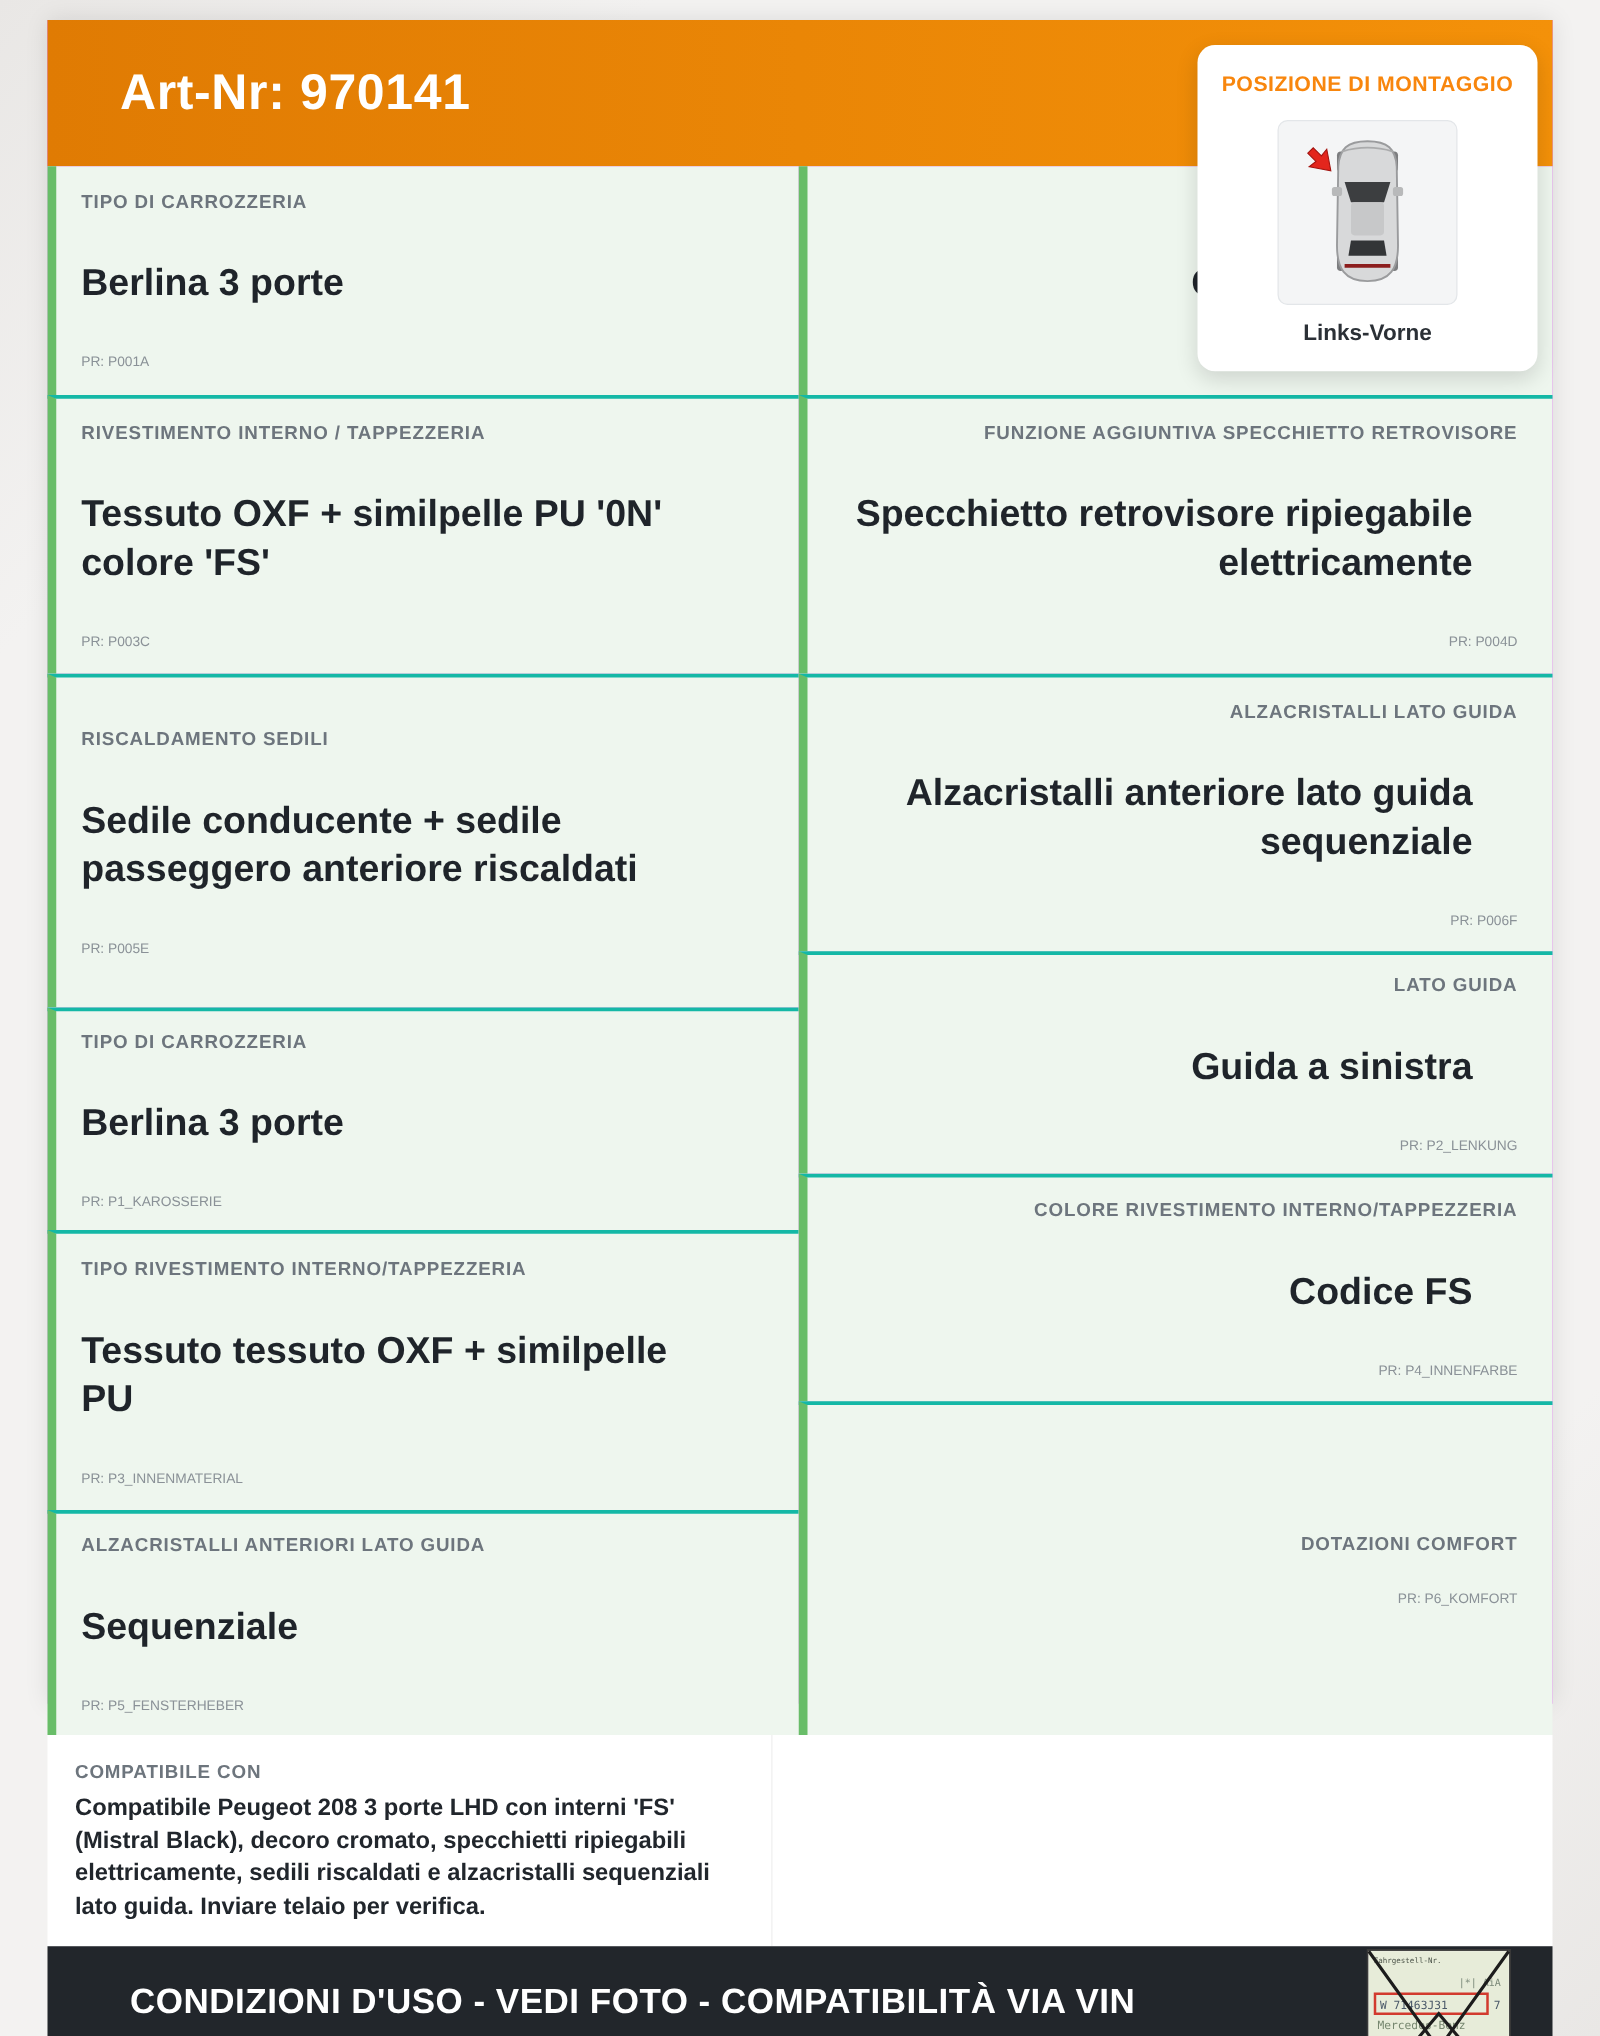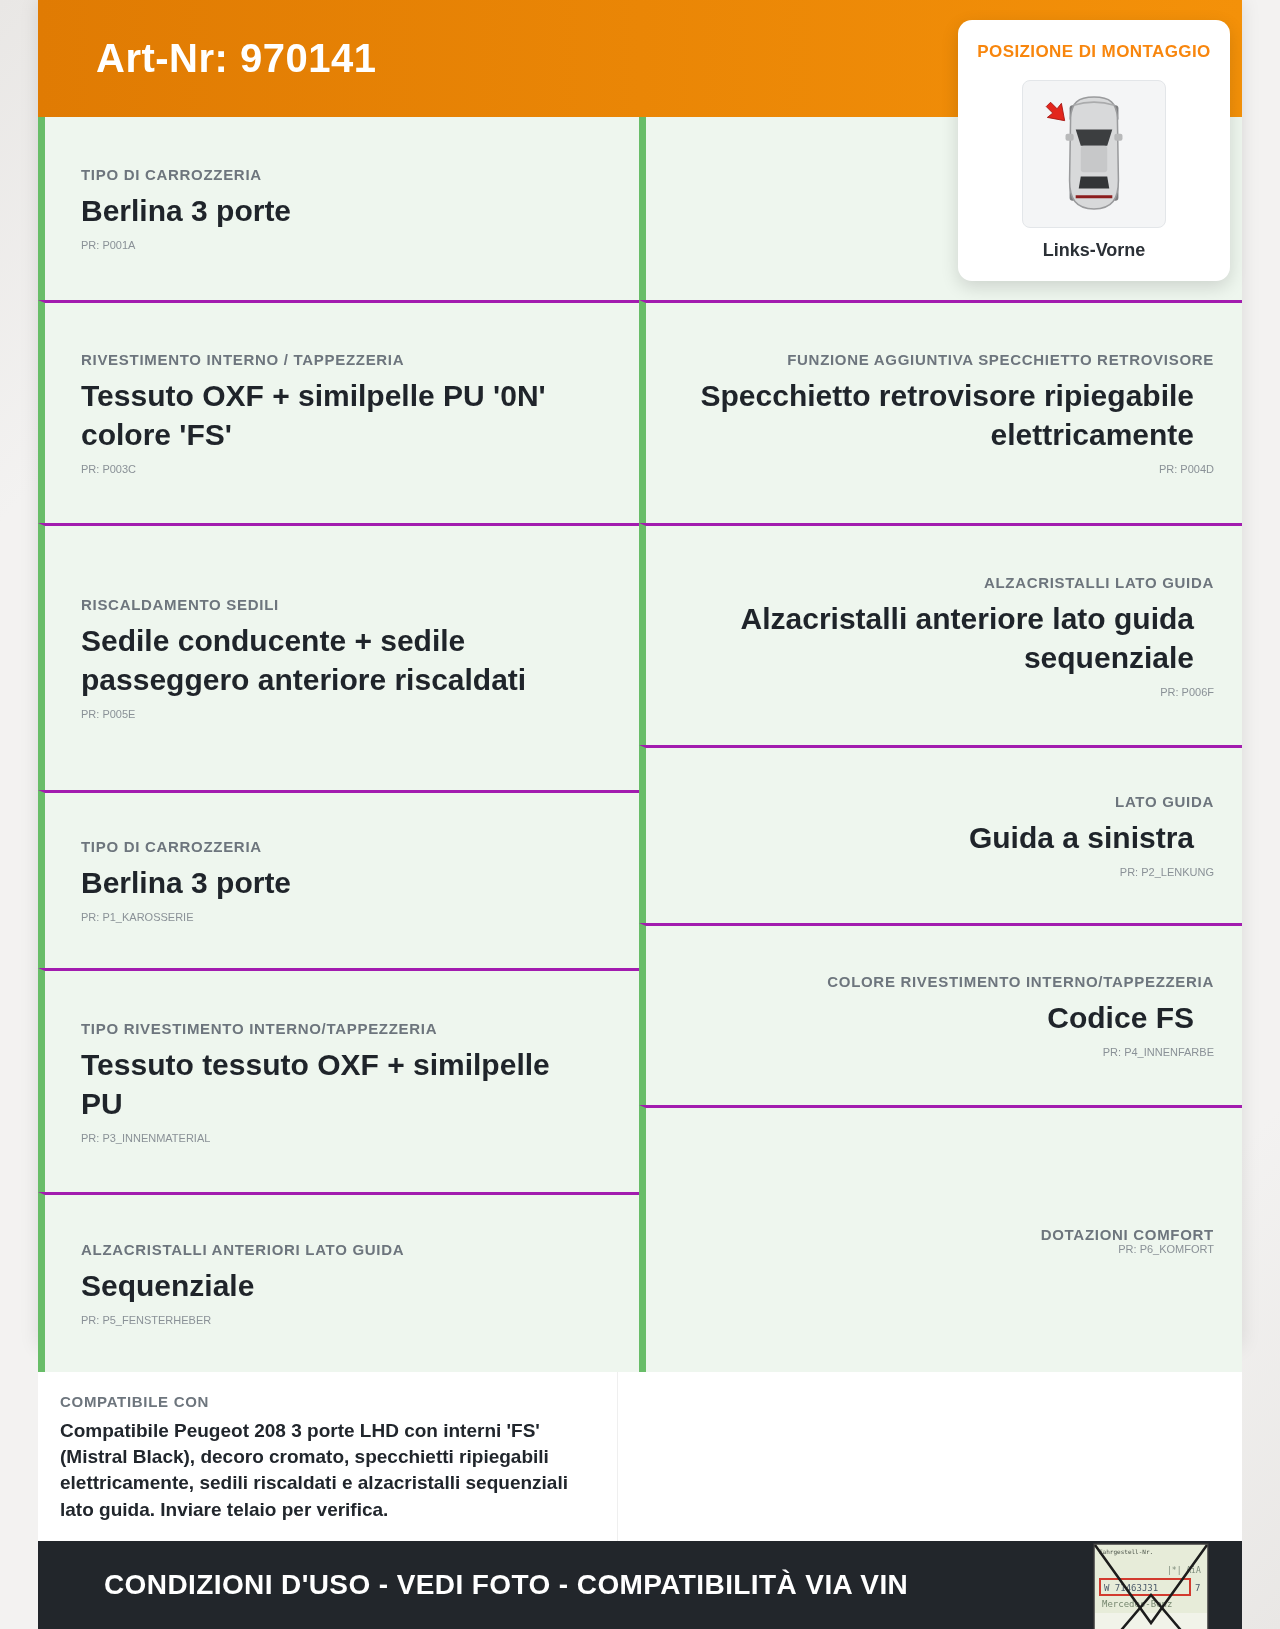--- a/index.html
+++ b/index.html
@@ -3,21 +3,21 @@
 <meta charset="utf-8">
 <style>
   html,body{margin:0;padding:0;}
   body{
     width:1280px;height:1629px;position:relative;overflow:hidden;
     background:linear-gradient(135deg,#e9e7e5 0%,#f3f2f1 18%,#f3f2f1 82%,#e9e7e5 100%);
     font-family:"Liberation Sans","DejaVu Sans",sans-serif;
     -webkit-font-smoothing:antialiased;
   }
   .page{
-    position:absolute;left:38px;top:0;width:1204px;height:1347px;
+    position:absolute;left:38px;top:16px;width:1204px;height:1347px;
     background:#d946ef;box-shadow:0 0 18px rgba(0,0,0,.10);
   }
   
   .header{
     height:117px;background:linear-gradient(to right,#e07b03,#f49109);
     display:flex;align-items:center;box-sizing:border-box;padding-left:58px;
   }
   .header h1{
     margin:0;color:#ffffff;font-size:40px;font-weight:700;letter-spacing:.5px;
   }
@@ -36,23 +36,23 @@
   .mount-label{color:#2b3036;font-size:18px;font-weight:700;}
   .red-arrow{position:absolute;left:20px;top:18px;width:26px;height:26px;}
   
   .grid{display:flex;width:1204px;}
   .col{display:flex;flex-direction:column;}
   .col-left{width:601px;}
   .col-right{width:603px;text-align:right;}
   .card{
     background:#eef6ee;border-left:7px solid #68bd68;box-sizing:border-box;
     display:flex;flex-direction:column;justify-content:center;
-    padding-left:36px;padding-right:28px;
+    padding-left:20px;padding-right:28px;gap:29px;
   }
-  .card + .card{border-top:3px solid #a21caf;}
+  .card + .card{border-top:3px solid #14b8a6;}
   .card-label{color:#6d757d;font-size:15px;font-weight:700;letter-spacing:.7px;}
   .card-title{color:#1f242a;font-size:30px;font-weight:700;line-height:1.3;margin:8px 0 9px 0;max-width:512px;}
   .card-pr{color:#8a9197;font-size:11px;}
   
   .compat{
     height:169px;background:#ffffff;box-sizing:border-box;
     padding:21px 0 0 22px;position:relative;
   }
   .compat-divider{position:absolute;left:579px;top:0;width:1px;height:169px;background:#efefef;}
   .compat-label{color:#6d757d;font-size:15px;font-weight:700;letter-spacing:.7px;}

